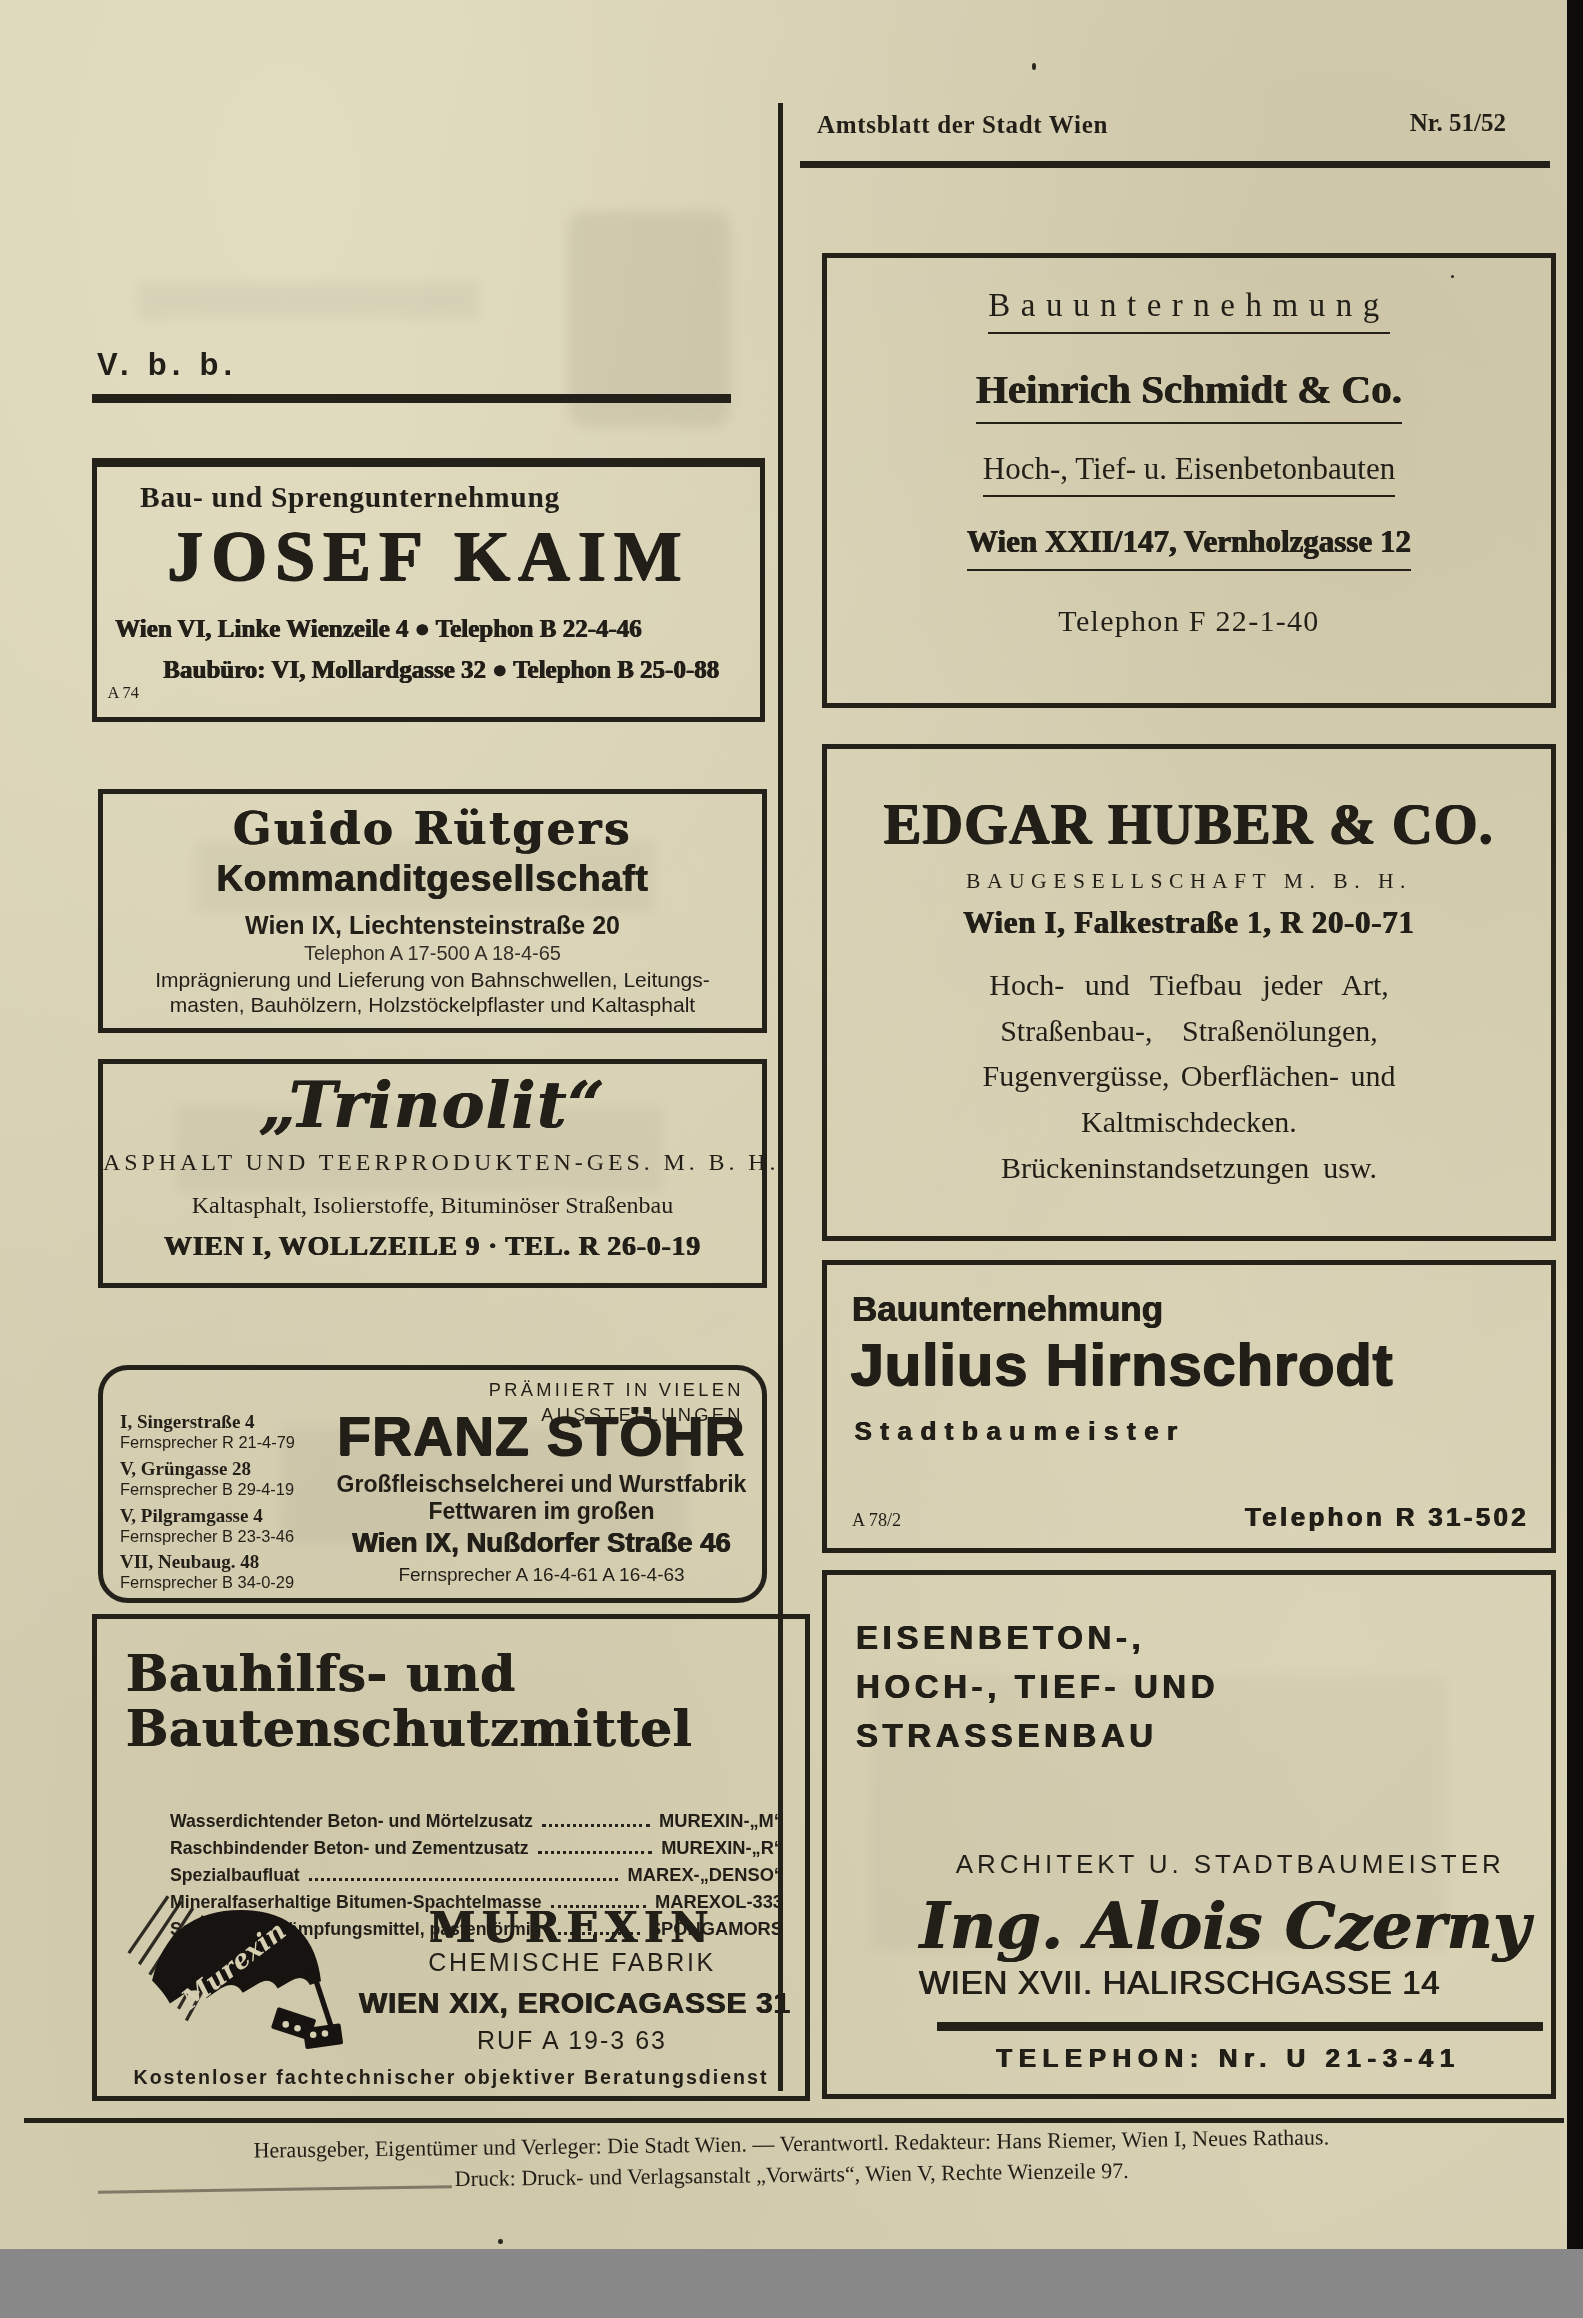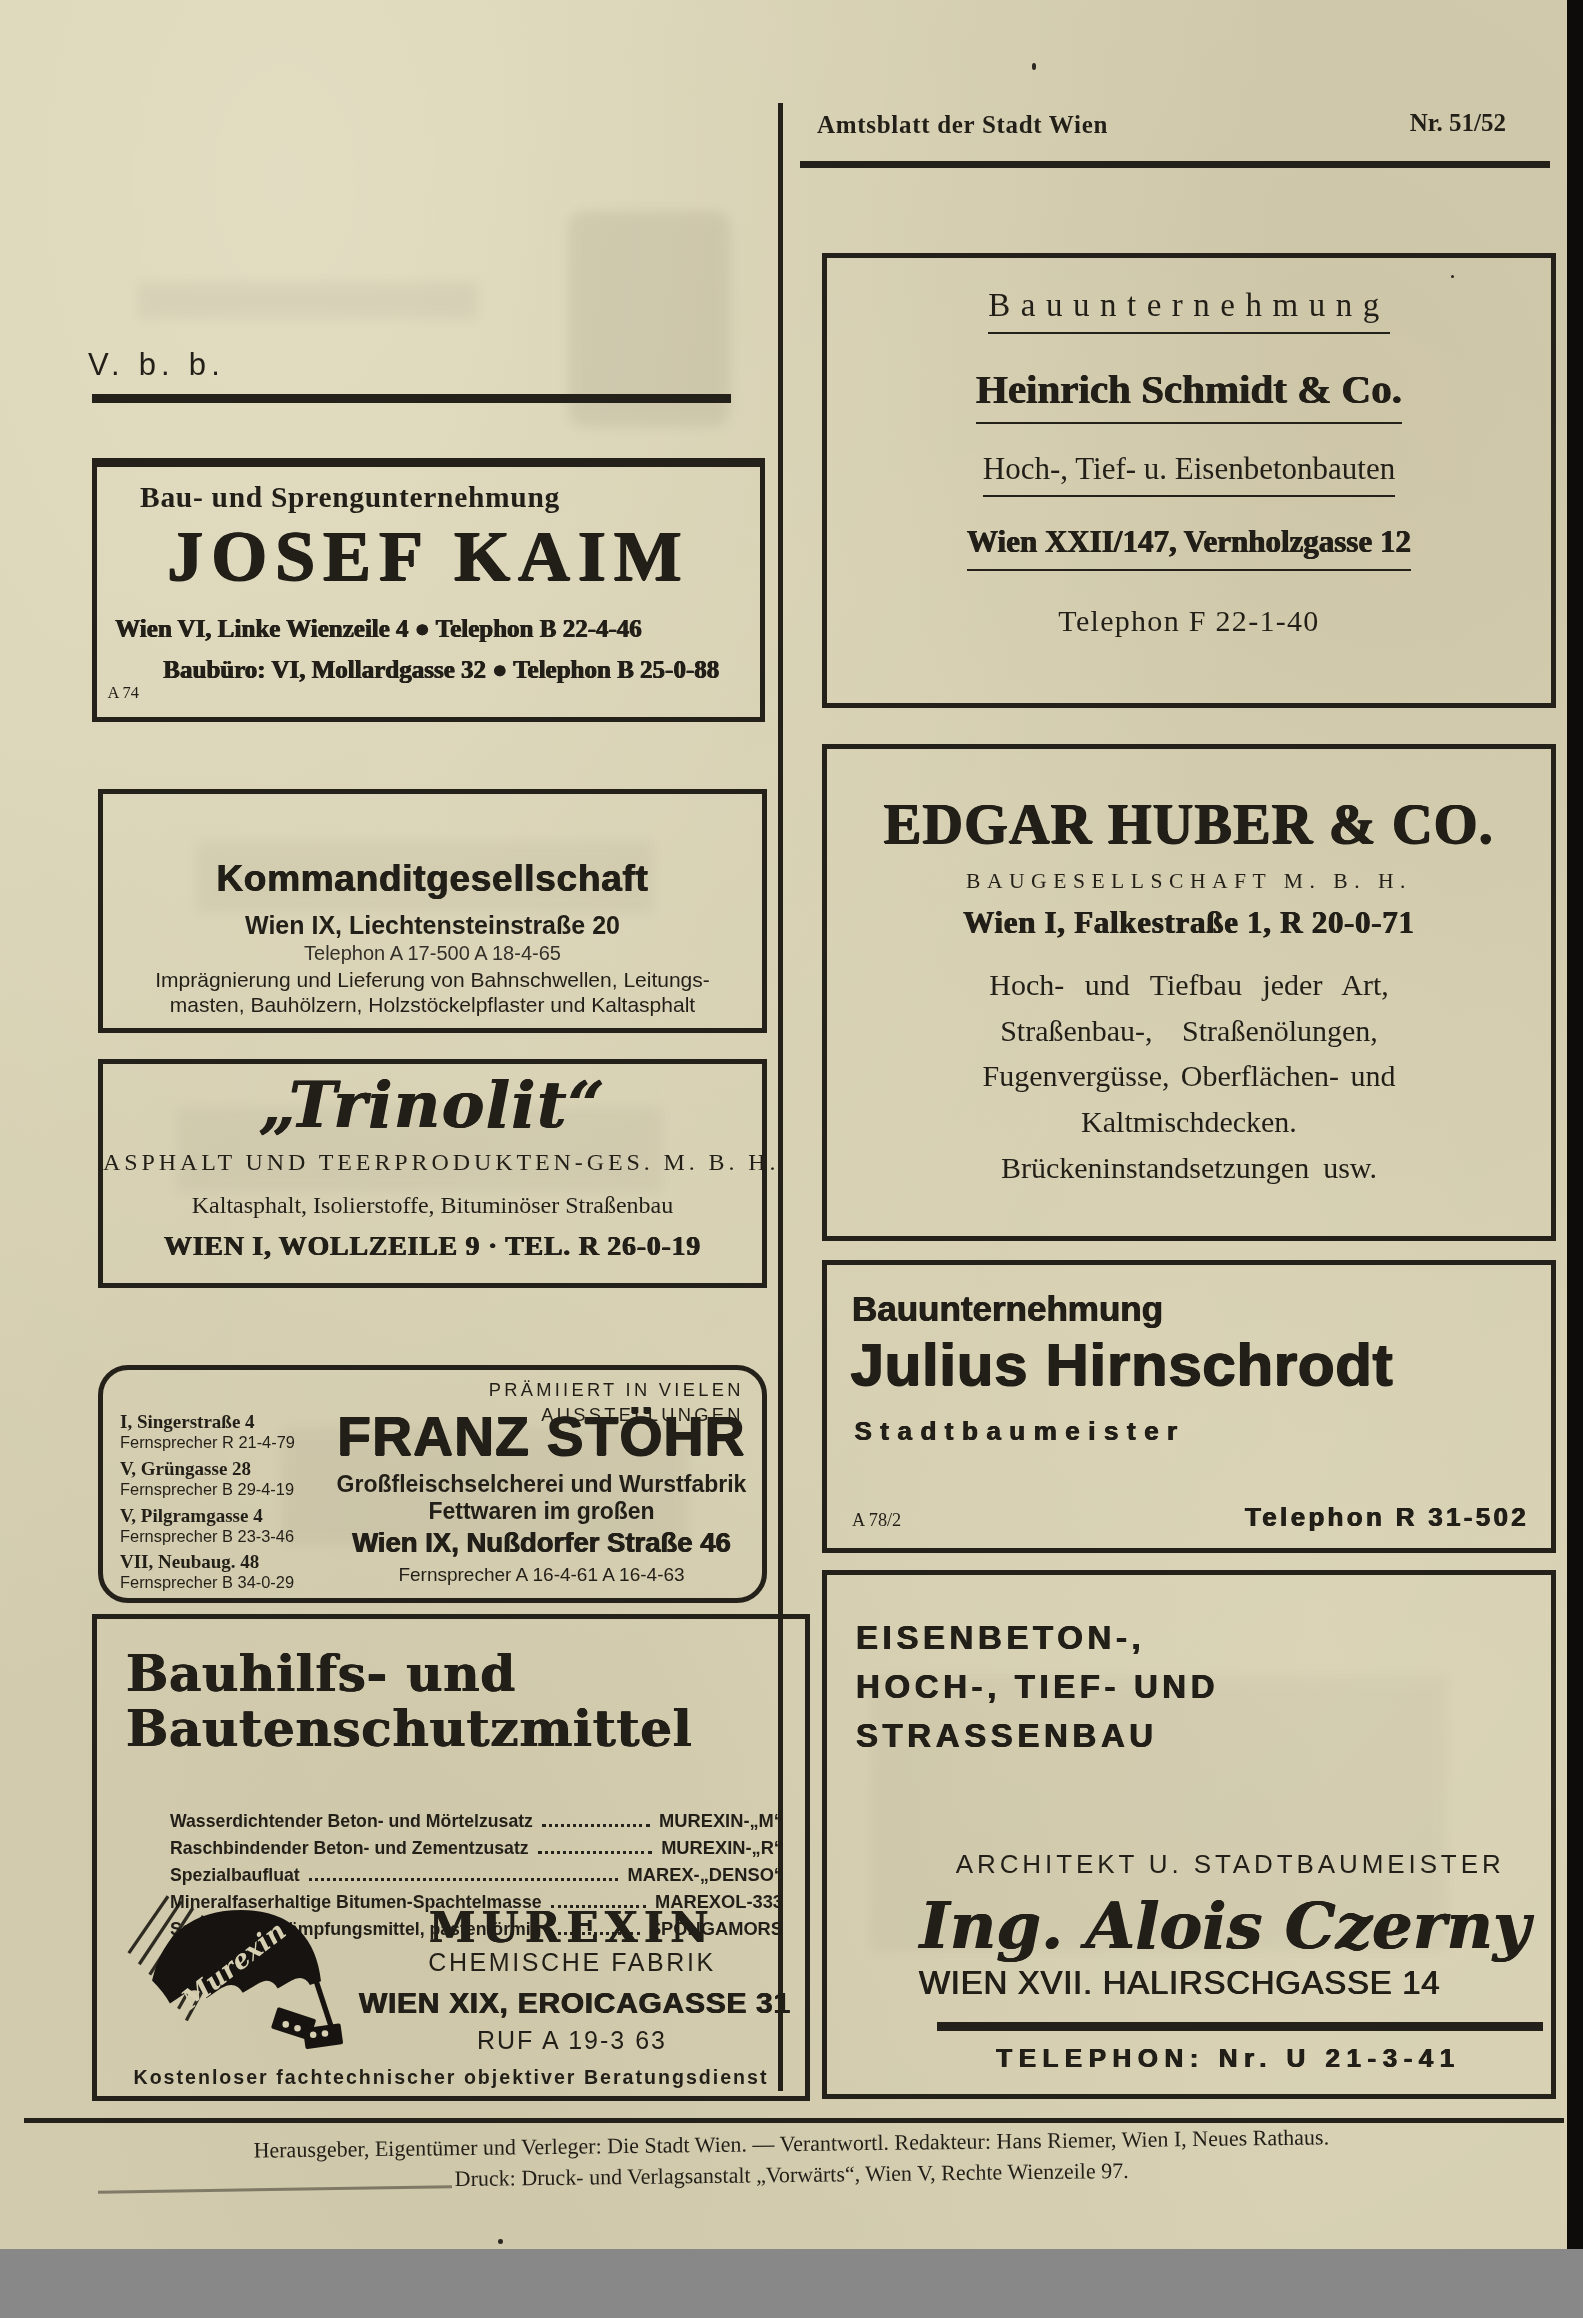--- a/index.html
+++ b/index.html
@@ -21,21 +21,21 @@
   .ink-bar{background:#24211a;}
   .adbox{position:absolute;border:5.2px solid #24211a;}
 
   
   #hdr-journal{left:817px;top:111px;font-size:25px;font-weight:bold;letter-spacing:0.7px;}
   #hdr-issue{left:1310px;top:109px;width:196px;text-align:right;font-size:25px;font-weight:bold;}
   #hdr-rule{left:800px;top:161px;width:750px;height:7.2px;}
   #col-divider{left:778px;top:103px;width:4.6px;height:1988px;}
 
   
-  #vbb{left:88px;top:347px;font-size:31px;font-weight:normal;letter-spacing:5.2px;}
+  #vbb{left:97px;top:347px;font-size:31px;font-weight:bold;letter-spacing:5.2px;}
   #vbb-rule{left:92px;top:394px;width:639px;height:8.5px;}
 
   
   #ad-kaim{left:92px;top:458px;width:663px;height:250px;border-top-width:9.8px;}
   #kaim-heading{left:43px;top:14.4px;font-size:29.5px;font-weight:bold;letter-spacing:0.7px;}
   #kaim-name{top:52px;font-size:72px;font-weight:bold;letter-spacing:7.9px;line-height:1.05;}
   #kaim-line1{left:18.3px;top:148px;font-size:25px;font-weight:bold;}
   #kaim-line2{left:18.3px;top:189px;font-size:25px;font-weight:bold;margin-left:48px;}
   #kaim-ref{left:10.5px;top:216px;font-size:16.4px;}
 
@@ -161,20 +161,21 @@
 
   <div class="adbox" id="ad-kaim">
     <div class="abs nowrap" id="kaim-heading">Bau- und Sprengunternehmung</div>
     <div class="abs center nowrap ultra" id="kaim-name">JOSEF KAIM</div>
     <div class="abs nowrap heavy" id="kaim-line1">Wien VI, Linke Wienzeile 4  ●  Telephon B 22-4-46</div>
     <div class="abs nowrap heavy" id="kaim-line2">Baubüro: VI, Mollardgasse 32  ●  Telephon B 25-0-88</div>
     <div class="abs nowrap" id="kaim-ref">A 74</div>
   </div>
 
   <div class="adbox" id="ad-ruetgers">
+    <div class="abs center nowrap serifb heavy" id="rue-name">Guido Rütgers</div>
     <div class="abs center nowrap sans heavy" id="rue-type">Kommanditgesellschaft</div>
     <div class="abs center nowrap sans" id="rue-address">Wien IX, Liechtensteinstraße 20</div>
     <div class="abs center nowrap sans" id="rue-phones">Telephon A 17-500    A 18-4-65</div>
     <div class="abs center nowrap sans" id="rue-desc1">Imprägnierung und Lieferung von Bahnschwellen, Leitungs-</div>
     <div class="abs center nowrap sans" id="rue-desc2">masten, Bauhölzern, Holzstöckelpflaster und Kaltasphalt</div>
   </div>
 
   <div class="adbox" id="ad-trinolit">
     <div class="abs center nowrap serifb heavy" id="tri-name">„Trinolit“</div>
     <div class="abs center nowrap" id="tri-company">ASPHALT UND TEERPRODUKTEN-GES. M. B. H.</div>

